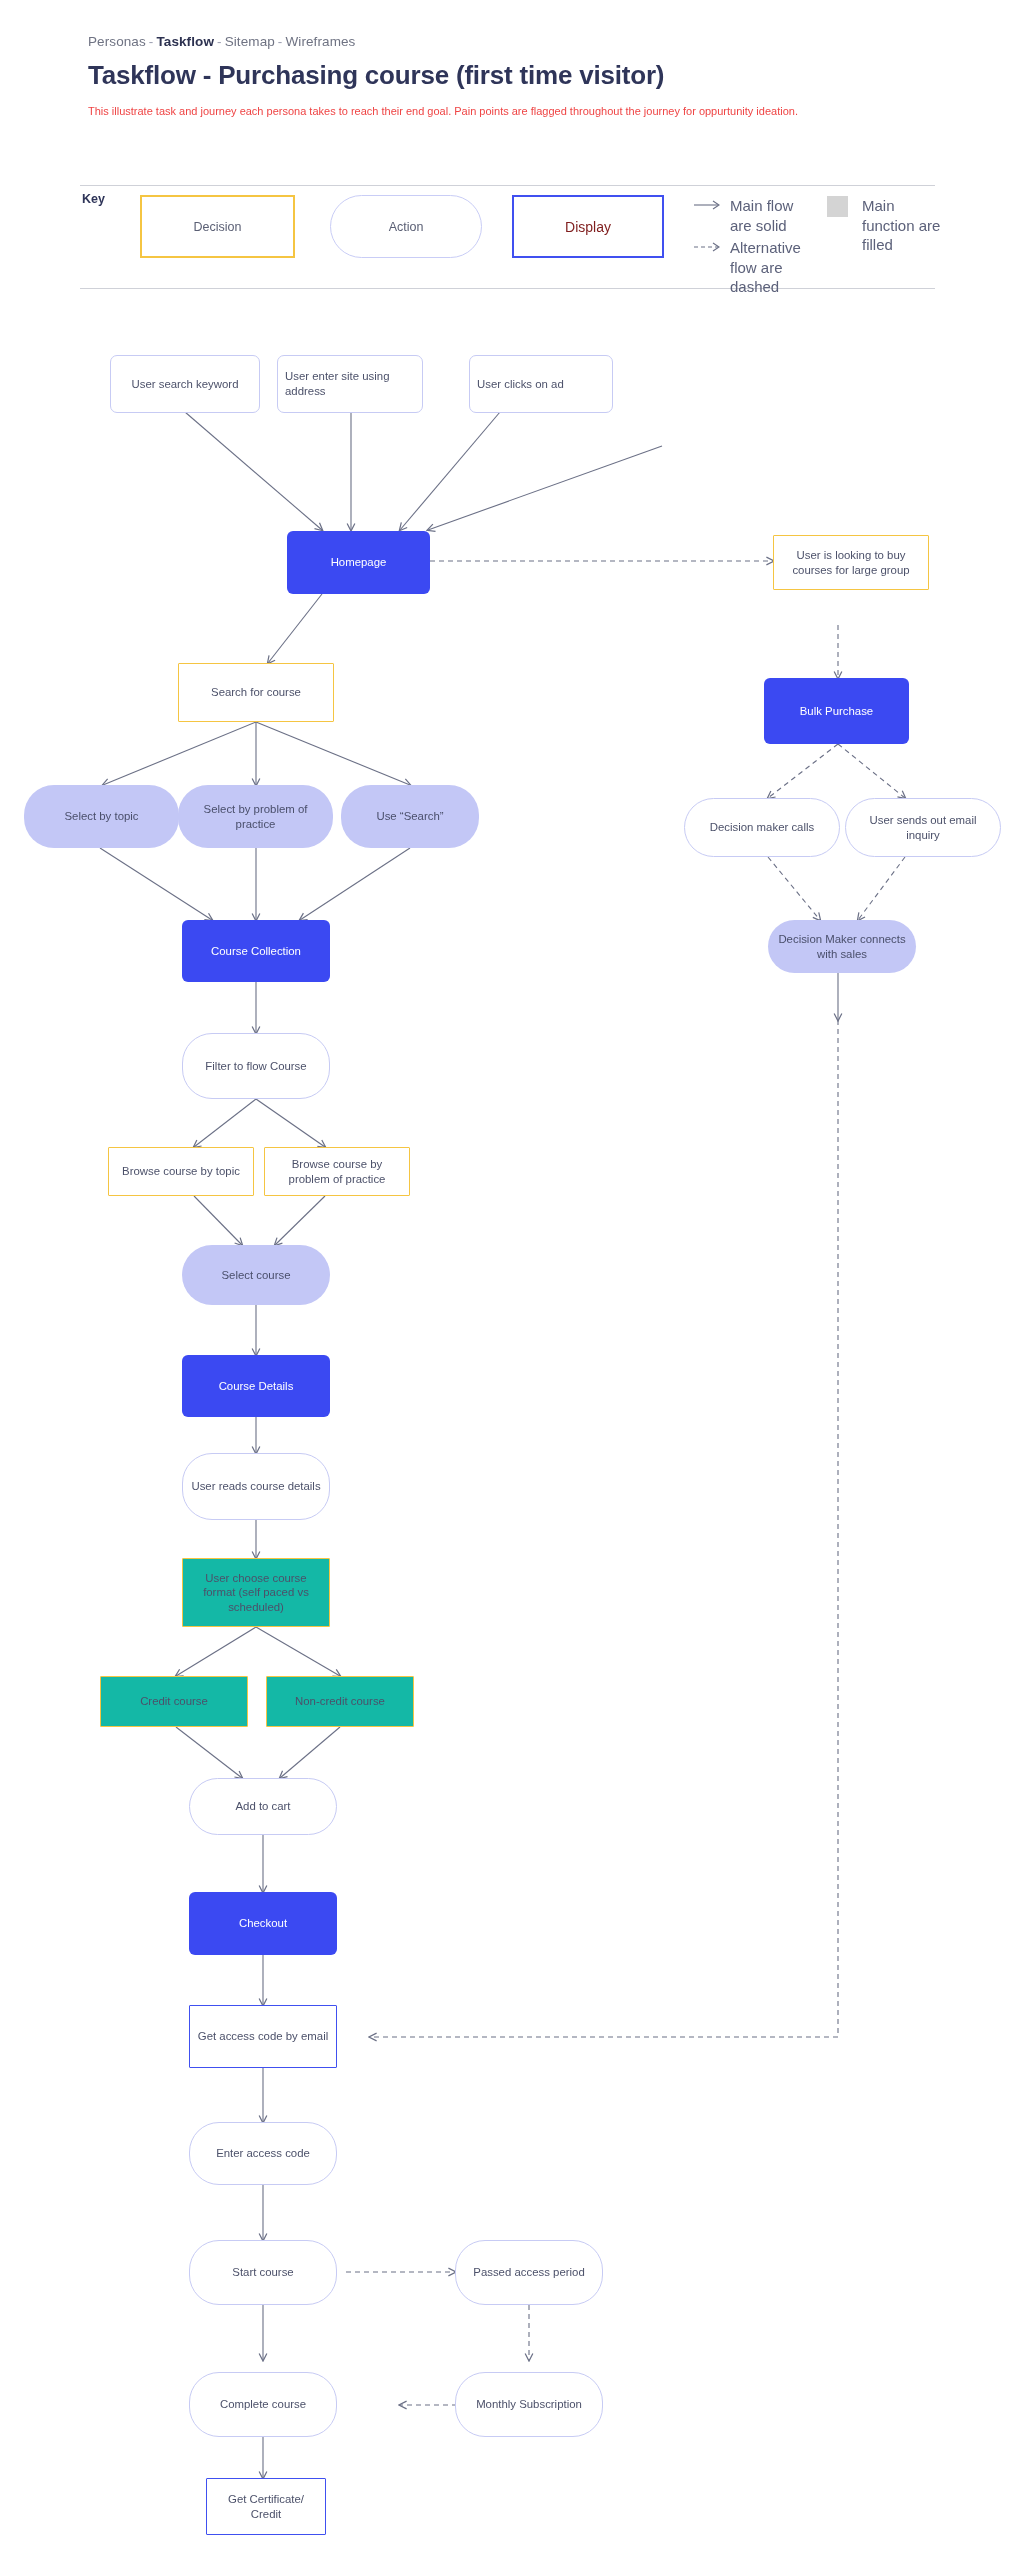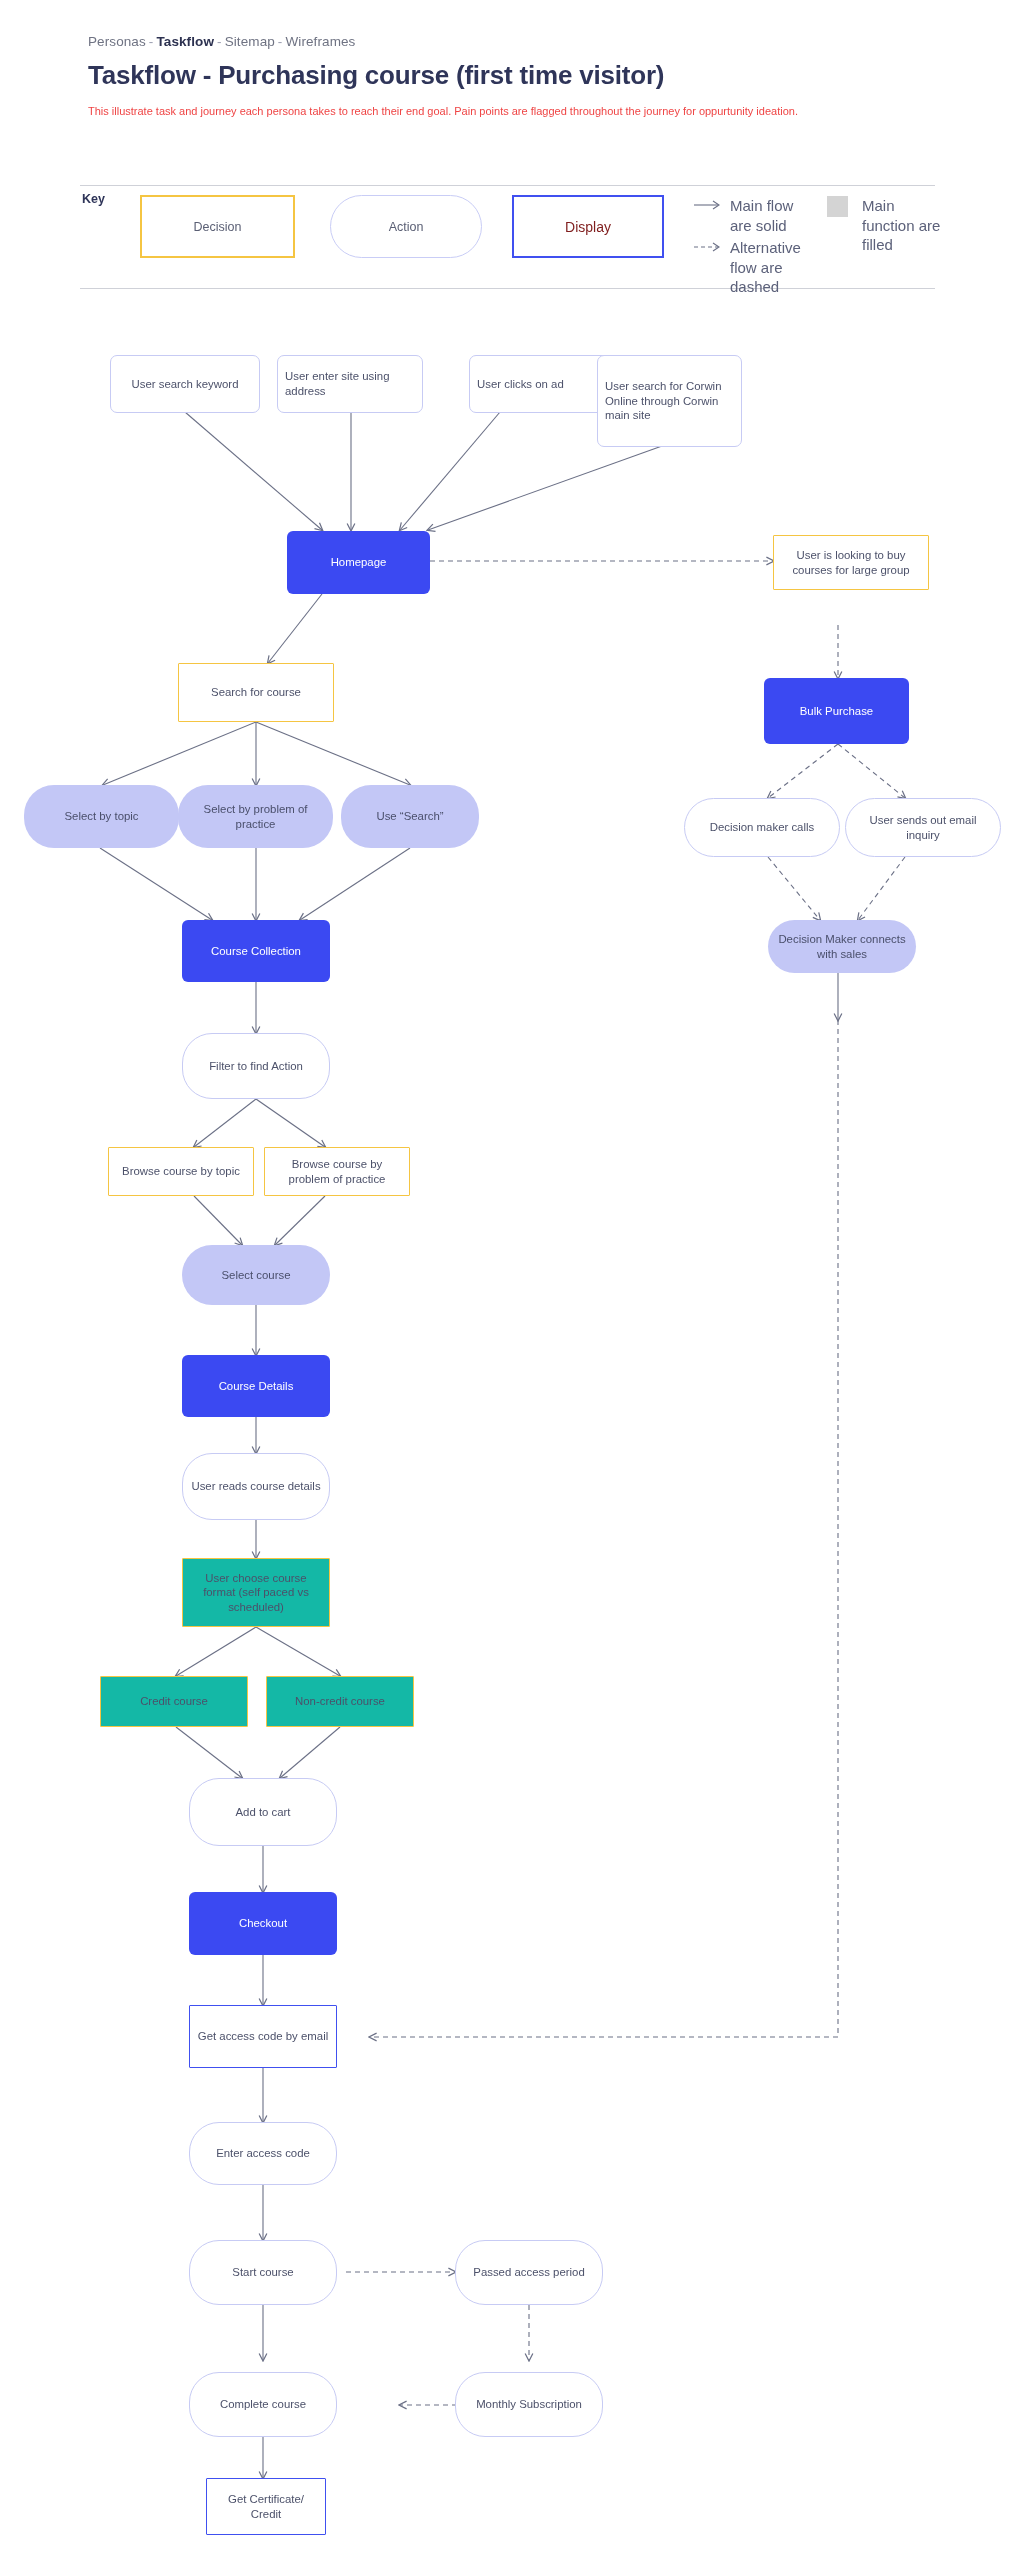--- a/index.html
+++ b/index.html
@@ -300,23 +300,20 @@
     </div>
 
   <div class="node softrect" style="left:277px; top:355px; width:146px; height:58px; justify-content:flex-start; text-align:left;">
     <span>User enter site using address</span>
     </div>
 
   <div class="node softrect" style="left:432px; top:355px; width:144px; height:58px; justify-content:flex-start; text-align:left;margin-left:37px;">
     <span>User clicks on ad</span>
     </div>
 
-  <div class="node softrect" style="left:597px; top:355px; width:145px; height:92px; justify-content:flex-start; text-align:left;">
-    <span>User search for Corwin Online through Corwin main site</span>
-    </div>
 
   <div class="node display-filled" style="left:287px; top:531px; width:143px; height:63px;">
     <span>Homepage</span>
     </div>
 
   <div class="node decision" style="left:773px; top:535px; width:156px; height:55px;">
     <span>User is looking to buy courses for large group</span>
     </div>
 
   <div class="node display-filled" style="left:764px; top:678px; width:145px; height:66px;">
@@ -349,21 +346,21 @@
 
   <div class="node action-filled" style="left:341px; top:785px; width:138px; height:63px;">
     <span>Use “Search”</span>
     </div>
 
   <div class="node display-filled" style="left:182px; top:920px; width:148px; height:62px;">
     <span>Course Collection</span>
     </div>
 
   <div class="node action" style="left:182px; top:1033px; width:148px; height:66px;">
-    <span>Filter to find Action</span>
+    <span>Filter to flow Course</span>
     </div>
 
   <div class="node decision" style="left:108px; top:1147px; width:146px; height:49px;">
     <span>Browse course by topic</span>
     </div>
 
   <div class="node decision" style="left:264px; top:1147px; width:146px; height:49px;">
     <span>Browse course by problem of practice</span>
     </div>
 
@@ -384,21 +381,21 @@
     </div>
 
   <div class="node decision-filled" style="left:100px; top:1676px; width:148px; height:51px;">
     <span>Credit course</span>
     </div>
 
   <div class="node decision-filled" style="left:266px; top:1676px; width:148px; height:51px;">
     <span>Non-credit course</span>
     </div>
 
-  <div class="node action" style="left:189px; top:1778px; width:148px; height:68px;">
+  <div class="node action" style="left:189px; top:1778px; width:148px; height:57px;">
     <span>Add to cart</span>
     </div>
 
   <div class="node display-filled" style="left:189px; top:1892px; width:148px; height:63px;">
     <span>Checkout</span>
     </div>
 
   <div class="node display" style="left:189px; top:2005px; width:148px; height:63px;">
     <span>Get access code by email</span>
     </div>

